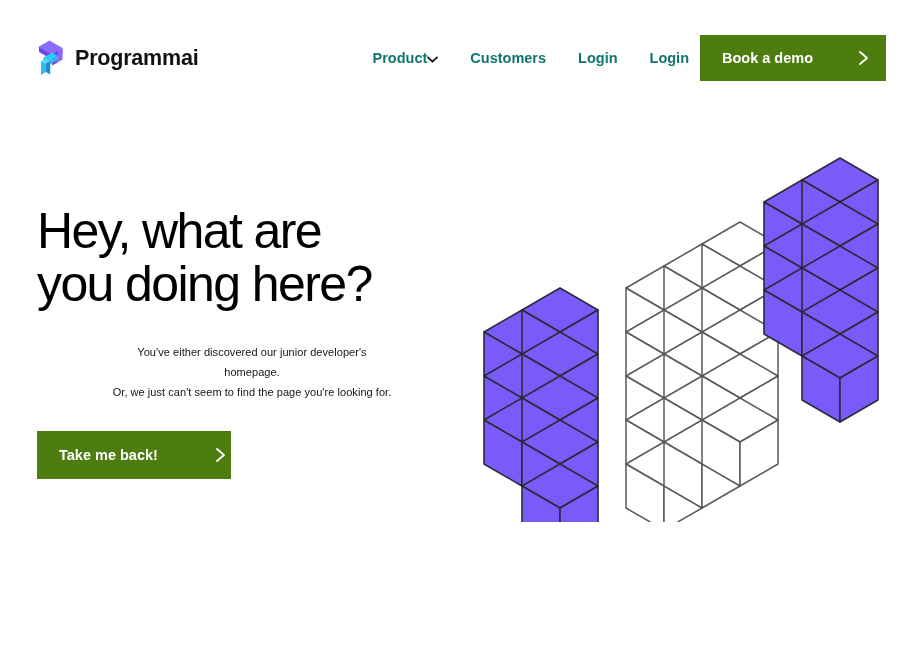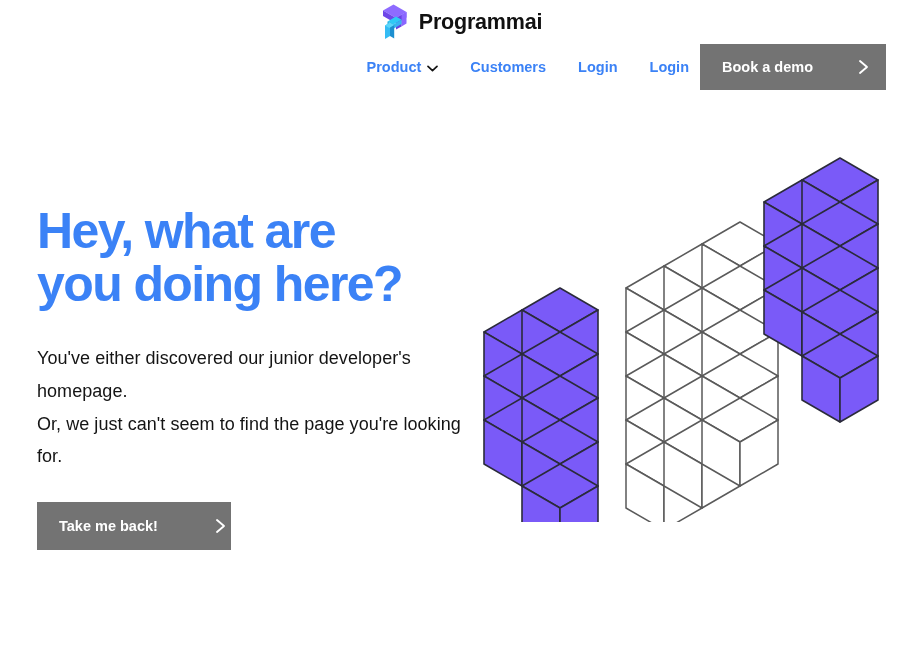--- a/index.html
+++ b/index.html
@@ -20,21 +20,20 @@
   .header {
     position: absolute;
     top: 0;
     left: 0;
     width: 918px;
     height: 116px;
     display: flex;
     align-items: center;
     box-sizing: border-box;
     padding: 0 32px 0 36px;
-    flex-direction: column;
   }
 
   .brand {
     display: flex;
     align-items: center;
     gap: 9px;
     height: 44px;
   }
   .brand-mark {
     width: 30px;
@@ -52,41 +51,40 @@
 
   .nav {
     margin-left: auto;
     display: flex;
     align-items: center;
     gap: 0;
   }
   .nav-item {
     font-size: 14.5px;
     font-weight: bold;
-    color: #3b82f6;
+    color: #0f766e;
     text-decoration: none;
     white-space: nowrap;
     display: flex;
     align-items: center;
-    gap: 6px;
     padding: 8px 0;
     margin-right: 32px;
     cursor: pointer;
     text-align: center;
   }
   .nav-item:last-of-type { margin-right: 11px; }
   .chev-down {
     width: 11px;
     height: 7px;
     display: block;
     margin-top: 2px;
   }
 
   .btn-dark {
-    background: #737373;
+    background: #4d7c0f;
     color: #ffffff;
     border: none;
     display: flex;
     align-items: center;
     cursor: pointer;
     font-family: "Liberation Sans", sans-serif;
   }
   .btn-demo {
     width: 186px;
     height: 46px;
@@ -105,33 +103,34 @@
   
   .hero {
     position: absolute;
     left: 37px;
     top: 205px;
     width: 430px;
   }
   .headline {
     font-size: 50px;
     line-height: 1.05;
-    font-weight: bold;
+    font-weight: normal;
     letter-spacing: -1.6px;
-    color: #3b82f6;
+    color: #000000;
     margin: 0;
     white-space: pre-line;
   }
   .subtext {
     margin: 32px 0 0 0;
-    font-size: 18px;
+    font-size: 11px;
     line-height: 1.82;
     color: #141414;
     white-space: pre-line;
     letter-spacing: 0.05px;
+    text-align: center;
   }
   .btn-back {
     margin-top: 29px;
     width: 194px;
     height: 48px;
     padding: 0 4px 0 22px;
     font-size: 14.5px;
     font-weight: bold;
   }
   .btn-back .lbl { flex: 0 0 auto; }

